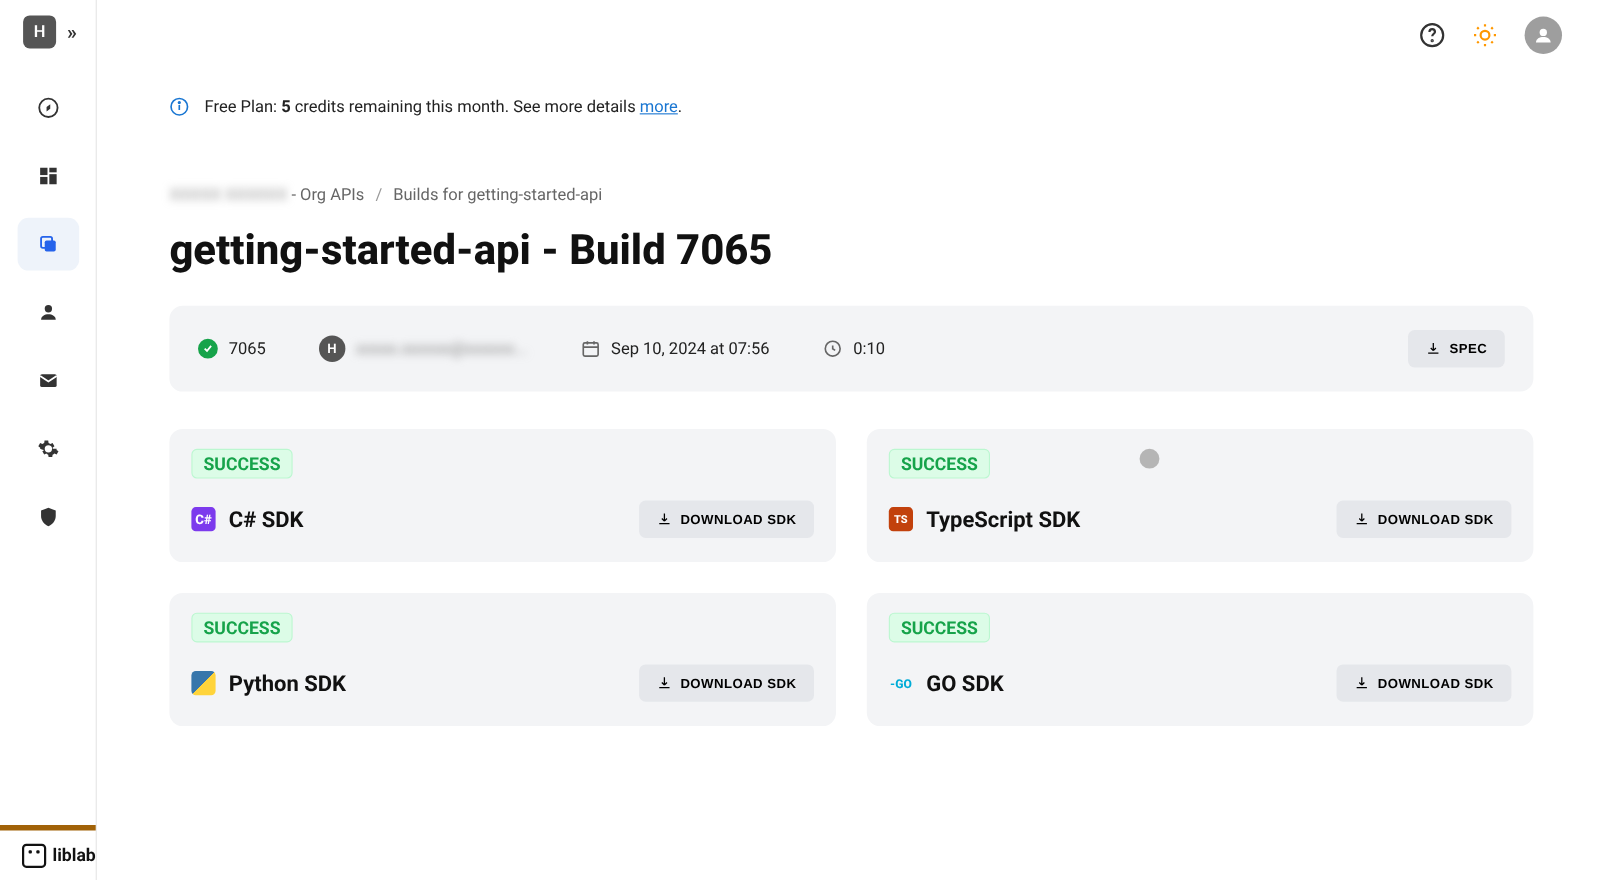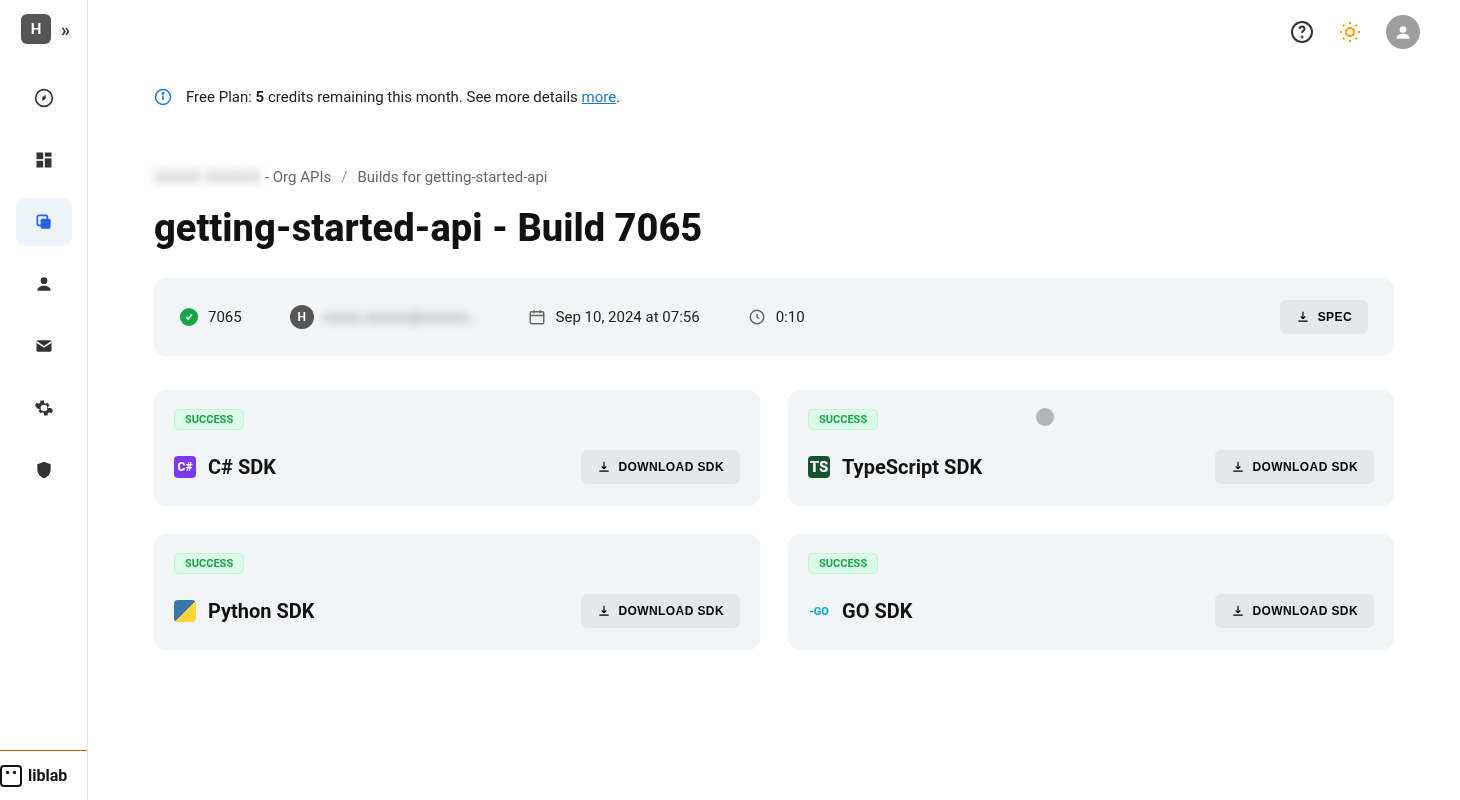--- a/index.html
+++ b/index.html
@@ -63,25 +63,25 @@
     cursor: pointer;
   }
   .nav-item.active {
     background: #eef3fa;
   }
   .nav-item.active svg { color: #2563eb; }
   .nav-item svg { width: 20px; height: 20px; }
   .sidebar-footer {
     position: absolute;
     bottom: 0; left: 0; right: 0;
-    border-top: 1px solid #a16207;
+    border-top: 5px solid #a16207;
     height: 50px;
     display: flex;
     align-items: center;
-    justify-content: flex-start;
+    justify-content: flex-end;
     gap: 6px;
     font-weight: 700;
     font-size: 16px;
   }
   .logo-icon {
     width: 22px; height: 22px;
     border: 2px solid #111;
     border-radius: 4px;
     position: relative;
   }
@@ -220,21 +220,21 @@
     background: #f3f4f6;
     border-radius: 12px;
     padding: 18px 20px 22px 20px;
     position: relative;
   }
   .badge-success {
     display: inline-block;
     background: #dcfce7;
     color: #16a34a;
     border: 1px solid #bbf7d0;
-    font-size: 11px;
+    font-size: 16px;
     font-weight: 700;
     padding: 3px 10px;
     border-radius: 5px;
     margin-bottom: 20px;
   }
   .sdk-row {
     display: flex;
     align-items: center;
     justify-content: space-between;
   }
@@ -246,21 +246,21 @@
   .sdk-name { font-size: 20px; font-weight: 700; }
   .sdk-icon {
     width: 22px; height: 22px;
     display: flex; align-items: center; justify-content: center;
     font-size: 12px;
     font-weight: 800;
     border-radius: 4px;
     color: #fff;
   }
   .ic-cs { background: #7c3aed; }
-  .ic-ts { background: #14532d; font-size: 15px; }
+  .ic-ts { background: #c2410c; font-size: 10px; }
   .ic-py { background: linear-gradient(135deg,#3776ab 50%,#ffd43b 50%); }
   .ic-go { color: #00acd7; background: transparent; font-size: 11px; }
   .dot-indicator {
     position: absolute;
     top: 18px; right: 340px;
     width: 18px; height: 18px;
     background: #b5b5b5;
     border-radius: 50%;
   }
 </style>

